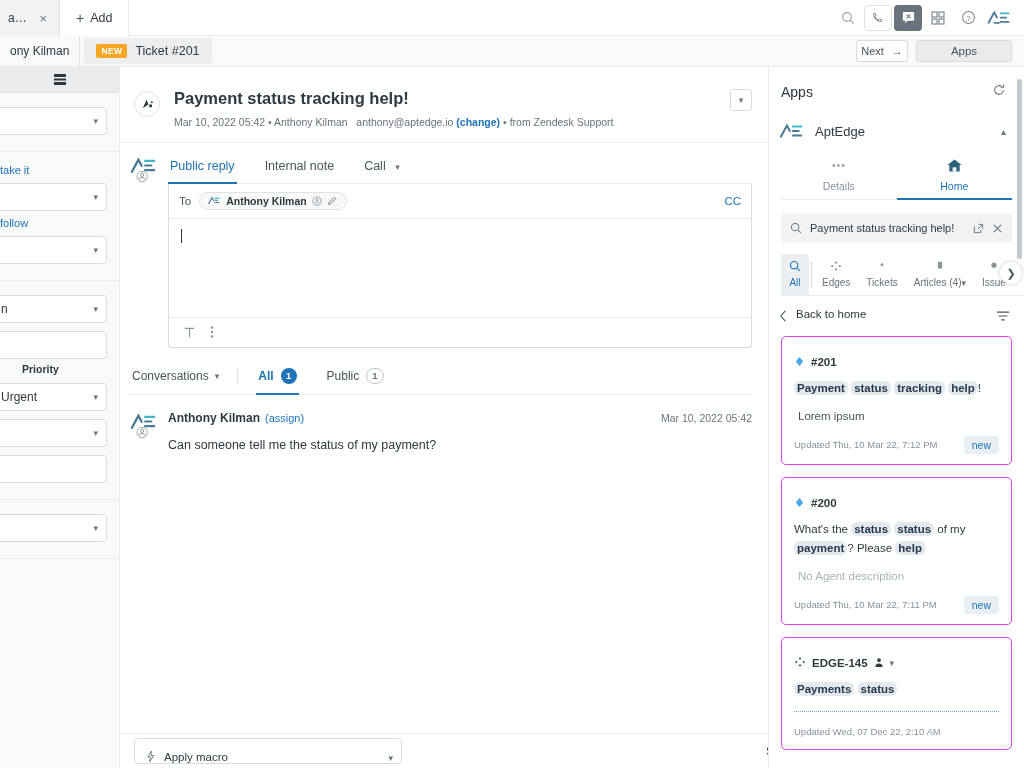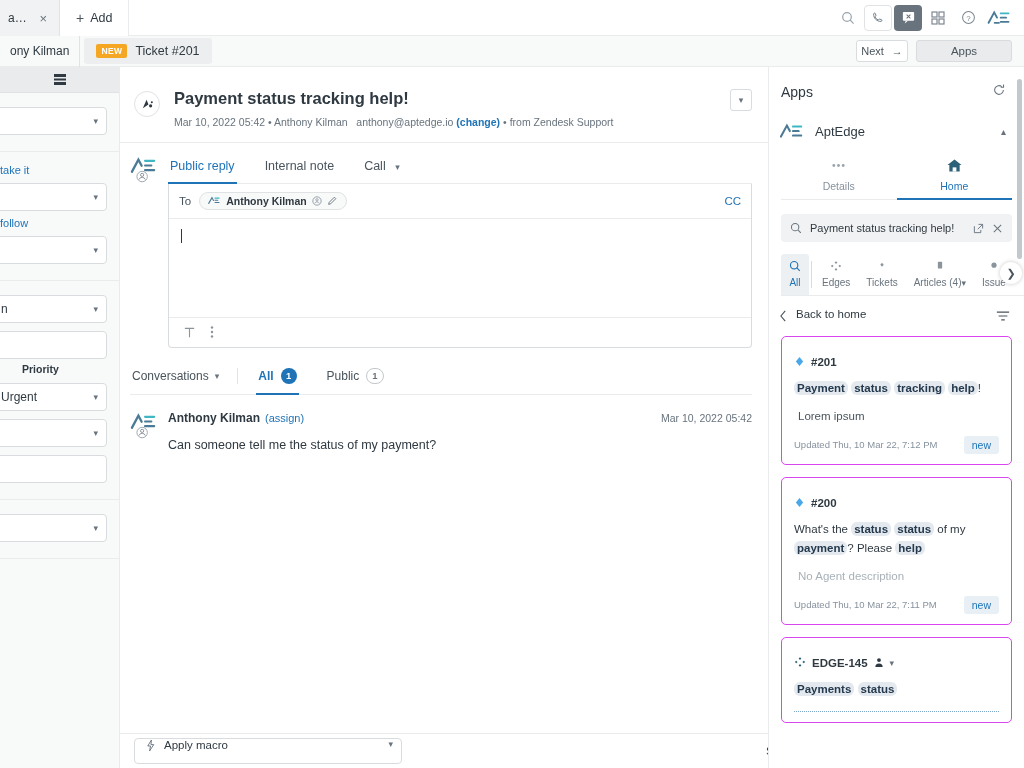--- a/index.html
+++ b/index.html
@@ -188,21 +188,21 @@
   .msg-text { font-size: 12.5px; color: #2f3941; margin-top: 13px; }
 
   
   .bottombar {
     position: absolute; left: 120px; top: 733px; width: 904px; height: 35px;
     background: #ffffff; border-top: 1px solid #e9ebed;
     display: flex; align-items: center; padding: 0 10px 0 14px;
   }
   .macro-select {
     width: 268px; height: 26px; border: 1px solid #d8dcde; border-radius: 4px;
-    display: flex; align-items: flex-start; gap: 8px; padding: 0 8px 0 10px;
+    display: flex; align-items: flex-end; gap: 8px; padding: 0 8px 0 10px;
     font-size: 11.5px; color: #2f3941; cursor: pointer;
   }
   .macro-spacer { flex: 1; }
   .stay-ticket { display: flex; align-items: center; gap: 7px; font-size: 11.5px; color: #2f3941; margin-right: 12px; cursor: pointer; }
   .submit-group { display: flex; align-items: stretch; }
   .submit-btn {
     background: #17494d; color: #fff; font-size: 12px; font-weight: bold;
     padding: 0 22px; height: 26px; display: flex; align-items: center;
     border-radius: 4px 0 0 4px; cursor: pointer; background: #1c2b36;
   }
@@ -786,18 +786,21 @@
                 <path d="M1.6 12a4.4 4.4 0 0 1 8.8 0z" fill="#2f3941"></path>
               </svg>
           </span>
           <span class="chev">▾</span>
         </div>
         <div class="kw-line">
           <span class="kw">Payments</span>
           <span class="kw">status</span>
         </div>
         <div class="dotted"></div>
+        <div style="margin-top:9px">
+          <span class="card-upd">Updated Wed, 07 Dec 22, 2:10 AM</span>
+        </div>
       </div>
 
     </div>
   </div>
 
 </div>
 
 </body></html>

